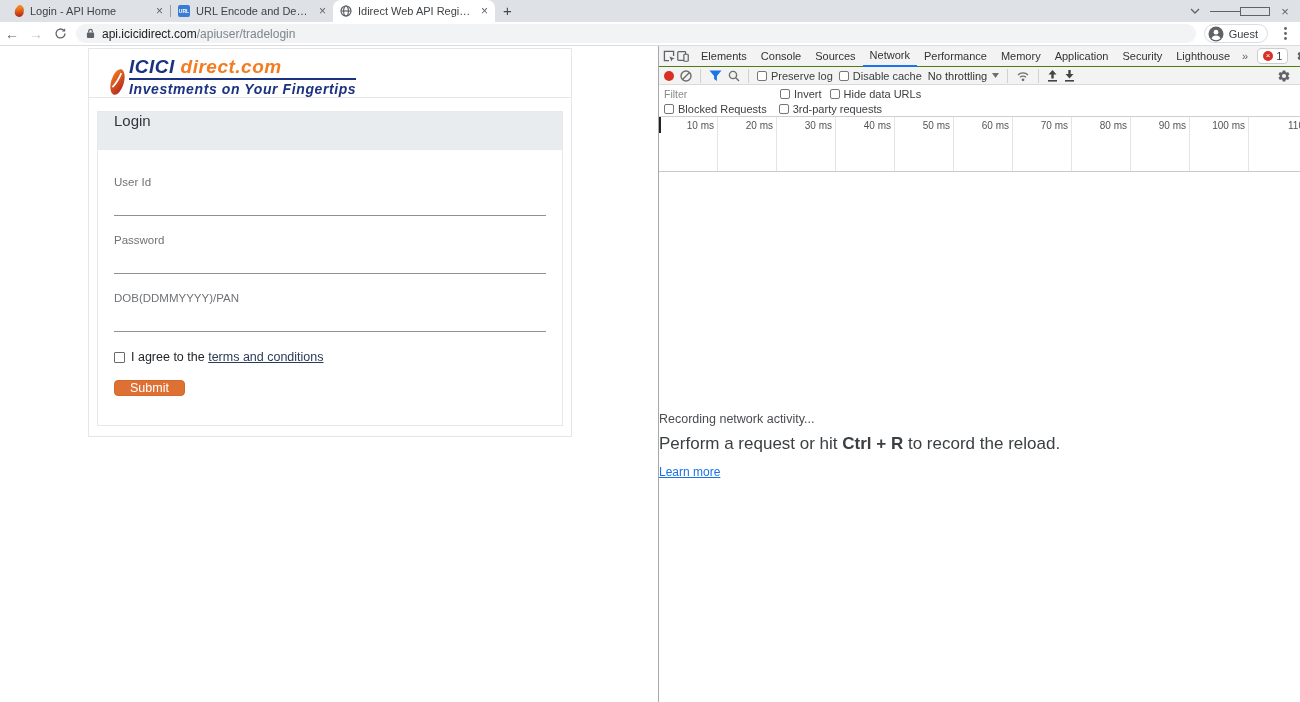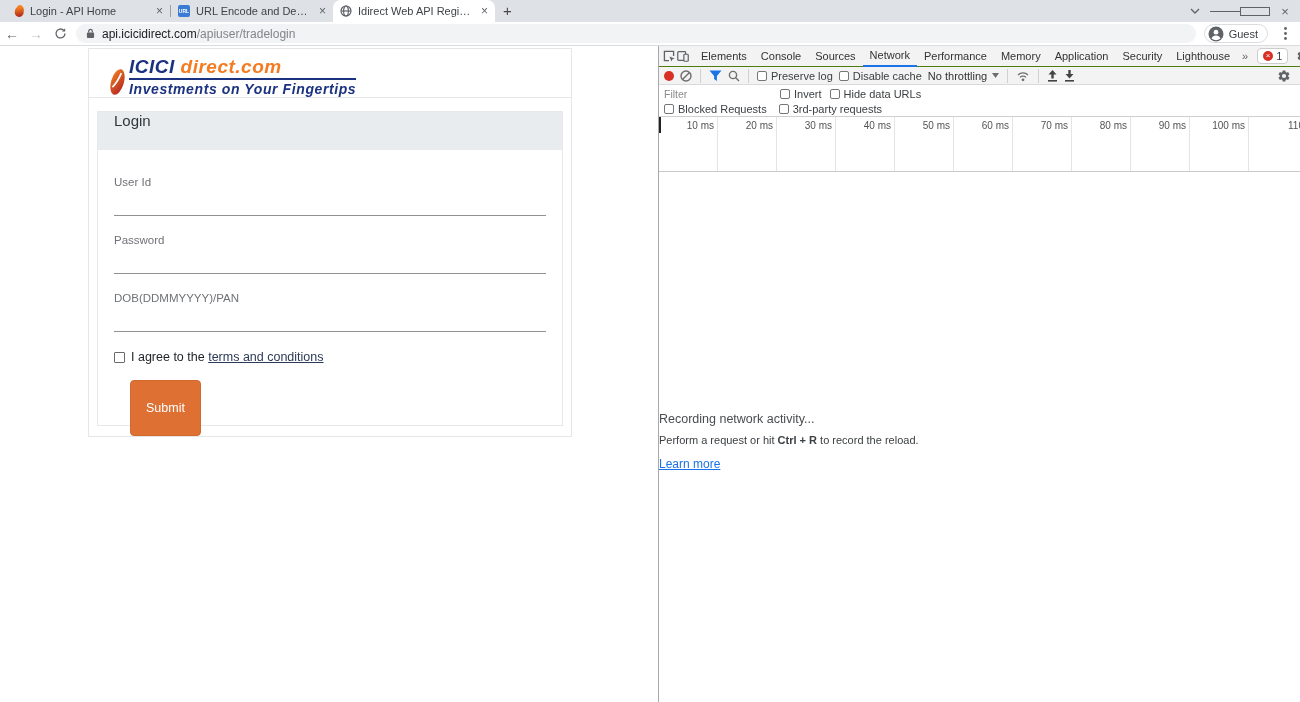--- a/index.html
+++ b/index.html
@@ -58,22 +58,22 @@
   .flabel { font-size:11.5px; color:#6f7276; display:block; }
   .fline { display:block; width:100%; border:none; border-bottom:1px solid #8f9193;
     height:18px; margin-top:10px; background:transparent; outline:none;
     font-size:13px; color:#212529; border-radius:0; }
   .agreerow { margin-top:12px; display:flex; align-items:center; gap:6px;
     font-size:12.5px; color:#212529; }
   .cbox { display:inline-block; width:11px; height:11px; border:1px solid #6a6a6a;
     background:#fff; border-radius:1px; flex:0 0 auto; }
   .tlink { color:#2b3a55; text-decoration:underline; }
   .submitbtn { margin-top:16px; display:inline-block; background:#de7033; color:#fff;
-    border:1px solid #d4682d; border-radius:4px; font-size:12.5px; padding:20px 15px;
-    cursor:default;margin-left:16px; }
+    border:1px solid #d4682d; border-radius:4px; font-size:12.5px; padding:0 15px;
+    cursor:default; }
 
   
   .devtools { position:absolute; left:658px; top:46px; width:642px; height:656px;
     background:#fff; border-left:1px solid #a8a8a8; font-size:11px; color:#3c4043; }
   .dt-row { display:flex; align-items:center; }
   .dt-tabbar { height:21px; background:#f3f3f3; border-bottom:1px solid #4d7c0f; padding:0 3px; }
   .dt-iconbtn { width:22px; display:flex; justify-content:center; align-items:center; color:#5f6368; }
   .vsep { width:1px; height:14px; background:#d0d0d0; margin:0 2px; }
   .dt-tab { padding:0 7px; height:21px; line-height:21px; white-space:nowrap; color:#333; }
   .dt-tab.active { border-bottom:2px solid #1a73e8; line-height:19px; }
@@ -102,21 +102,21 @@
   .filter-row2 { height:15px; padding:0 5px; gap:12px; border-bottom:1px solid #cfcfcf; background:#fff; }
 
   .ruler { position:relative; height:55px; border-bottom:1px solid #c9c9c9;
     display:flex; overflow:hidden; background:#fff; }
   .rcell { width:59px; flex:0 0 59px; border-right:1px solid #e4e4e4; font-size:10px;
     color:#545454; text-align:right; padding:3px 3px 0 0; }
   .rtick0 { position:absolute; left:0; top:0; width:2px; height:16px; background:#222; }
 
   .empty-state { position:absolute; left:0; right:0; top:366px; text-align:left; }
   .es1 { font-size:12.5px; color:#494c50; margin-bottom:8px; }
-  .es2 { font-size:11px; color:#3c4043; margin-bottom:11px; }
+  .es2 { font-size:17px; color:#3c4043; margin-bottom:11px; }
   .es2 b { font-weight:bold; }
   .eslink { font-size:12px; color:#1a73e8; text-decoration:underline; }
 
   .urlfav { width:12px; height:12px; background:#3a7bd5; border-radius:2px; color:#fff;
     font-size:5px; font-weight:bold; display:flex; align-items:center; justify-content:center; }
   svg { display:block; }
 </style>
 </head>
 <body>
 

